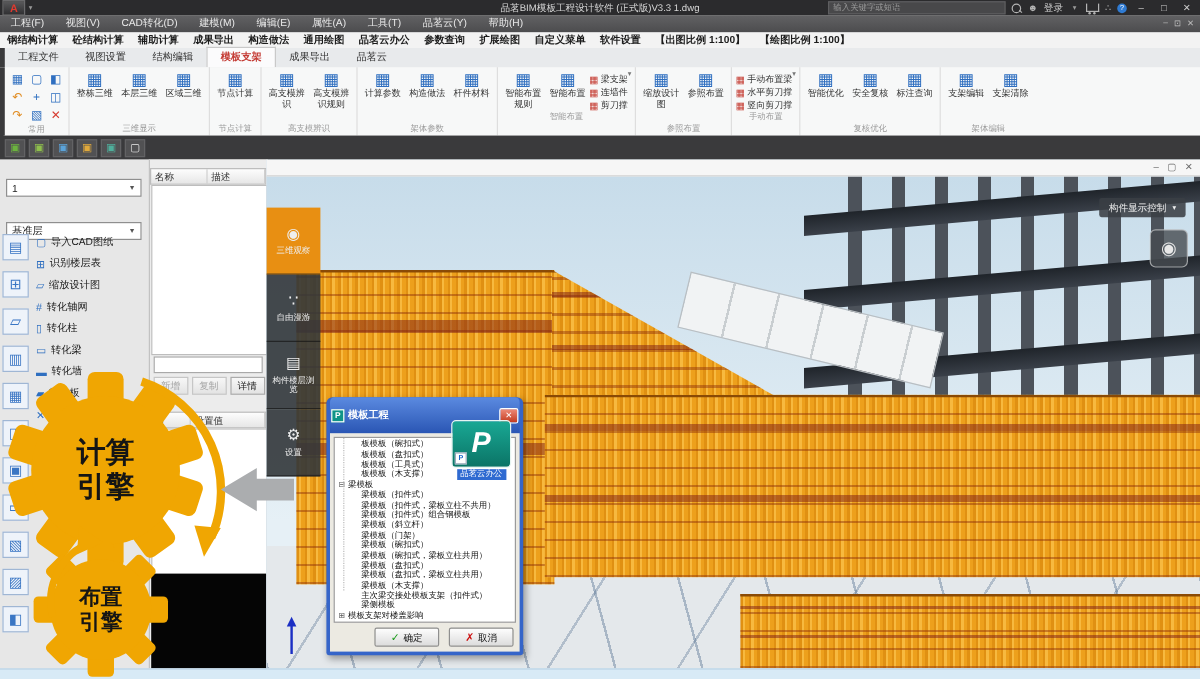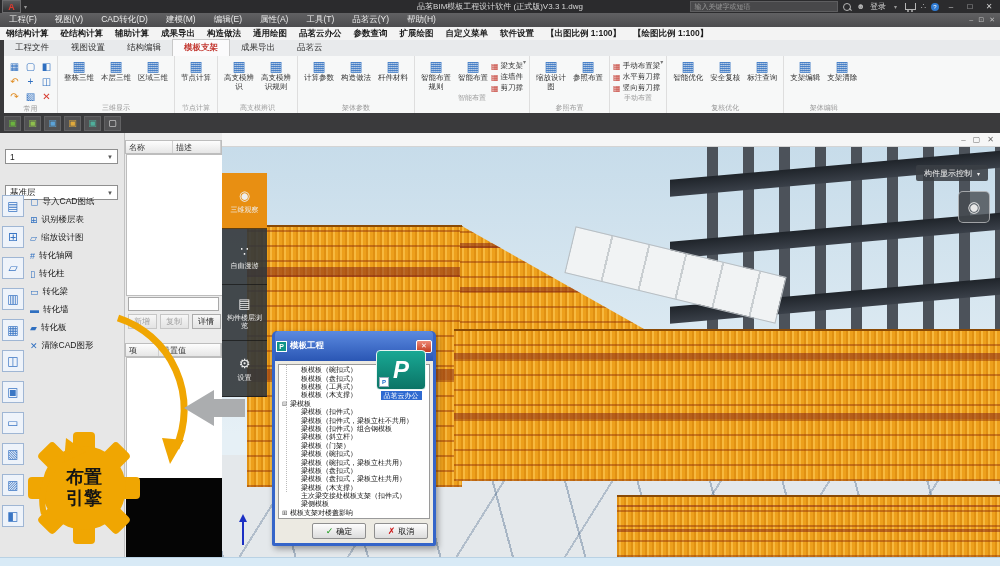--- a/index.html
+++ b/index.html
@@ -69,21 +69,21 @@
   .pinput{position:absolute;left:3px;top:164px;width:89px;height:12px;background:#fff;border:1px solid #a9a9a9;}
   .pbtns{position:absolute;left:1px;top:181px;width:96px;display:flex;gap:3px;justify-content:center;}
   .pbtn{width:27px;height:13px;background:linear-gradient(#f7f7f7,#e3e3e3);border:1px solid #ababab;font-size:8px;display:flex;align-items:center;justify-content:center;color:#222;}
   .pbtn[data-disabled="yes"]{color:#a2a2a2;border-color:#c6c6c6;}
   #blackbox{position:absolute;left:1px;top:345px;width:96px;height:79px;background:#050505;}
   
   .gear{position:absolute;z-index:30;}
   .gear i{position:absolute;background:#f0a602;}
   .g-big{left:6px;top:310px;width:164px;height:164px;}
   .g-big i{left:67px;top:0;width:30px;height:164px;border-radius:6px;}
-  .g-small{left:28px;top:432px;width:112px;height:112px;}
+  .g-small{left:28px;top:452px;width:112px;height:112px;}
   .g-small i{left:45px;top:0;width:22px;height:112px;border-radius:4px;}
   .r36{transform:rotate(36deg);} .r72{transform:rotate(72deg);} .r108{transform:rotate(108deg);} .r144{transform:rotate(144deg);}
   .r45{transform:rotate(45deg);} .r90{transform:rotate(90deg);} .r135{transform:rotate(135deg);}
   .gbody{position:absolute;inset:20px;background:#f0a602;border-radius:50%;display:flex;align-items:center;justify-content:center;}
   .g-small .gbody{inset:14px;}
   .gbody span{width:54px;font-size:24px;font-weight:bold;color:#151515;line-height:28px;word-break:break-all;text-align:center;}
   .g-small .gbody span{width:42px;font-size:18px;line-height:21px;}
   #annot{position:absolute;left:0;top:280px;z-index:31;pointer-events:none;}
   
   #viewport{position:absolute;left:222px;top:133px;width:778px;height:424px;overflow:hidden;background:#d7e5ee;}
@@ -537,20 +537,30 @@
     <div class="vpill">
         <span>构件显示控制</span>
         <span class="chev">▾</span>
       </div>
     <div class="vcube">
         <span>◉</span>
       </div>
     <div class="axis"></div>
   </div>
 
+  <div class="gear g-big">
+    <i></i>
+      <i class="r36"></i>
+      <i class="r72"></i>
+      <i class="r108"></i>
+      <i class="r144"></i>
+    <div class="gbody">
+        <span>计算引擎</span>
+      </div>
+  </div>
   <div class="gear g-small">
     <i></i>
       <i class="r45"></i>
       <i class="r90"></i>
       <i class="r135"></i>
     <div class="gbody">
         <span>布置引擎</span>
       </div>
   </div>
   <svg id="annot" width="260" height="286" viewBox="0 0 260 286">

